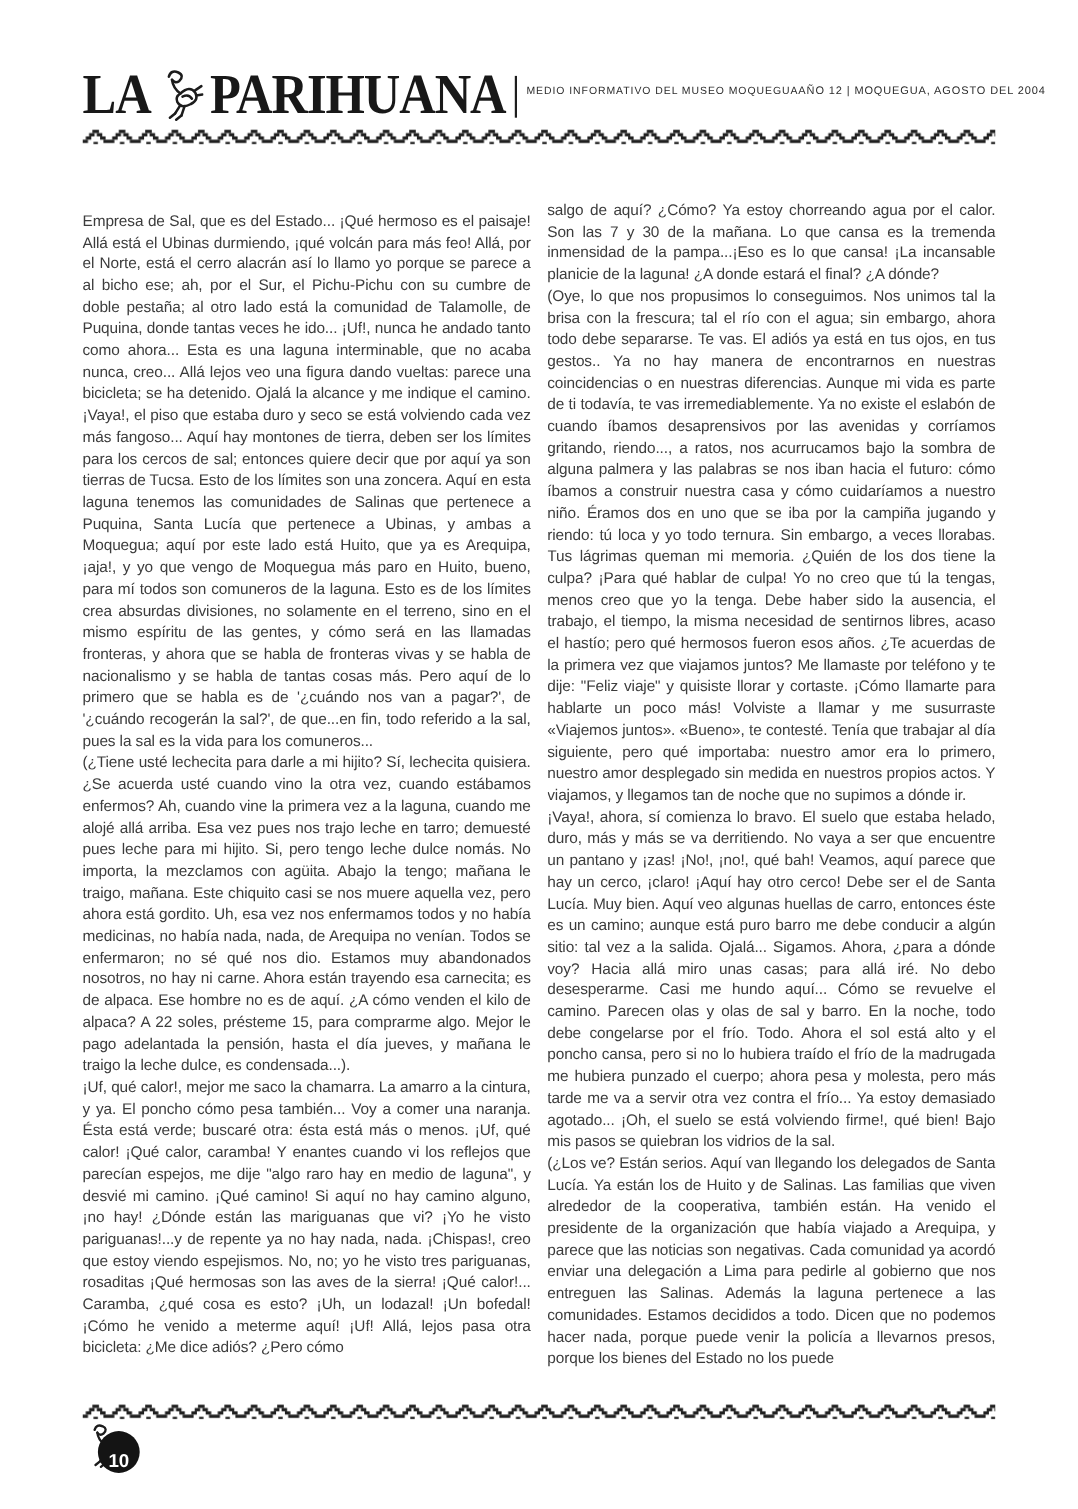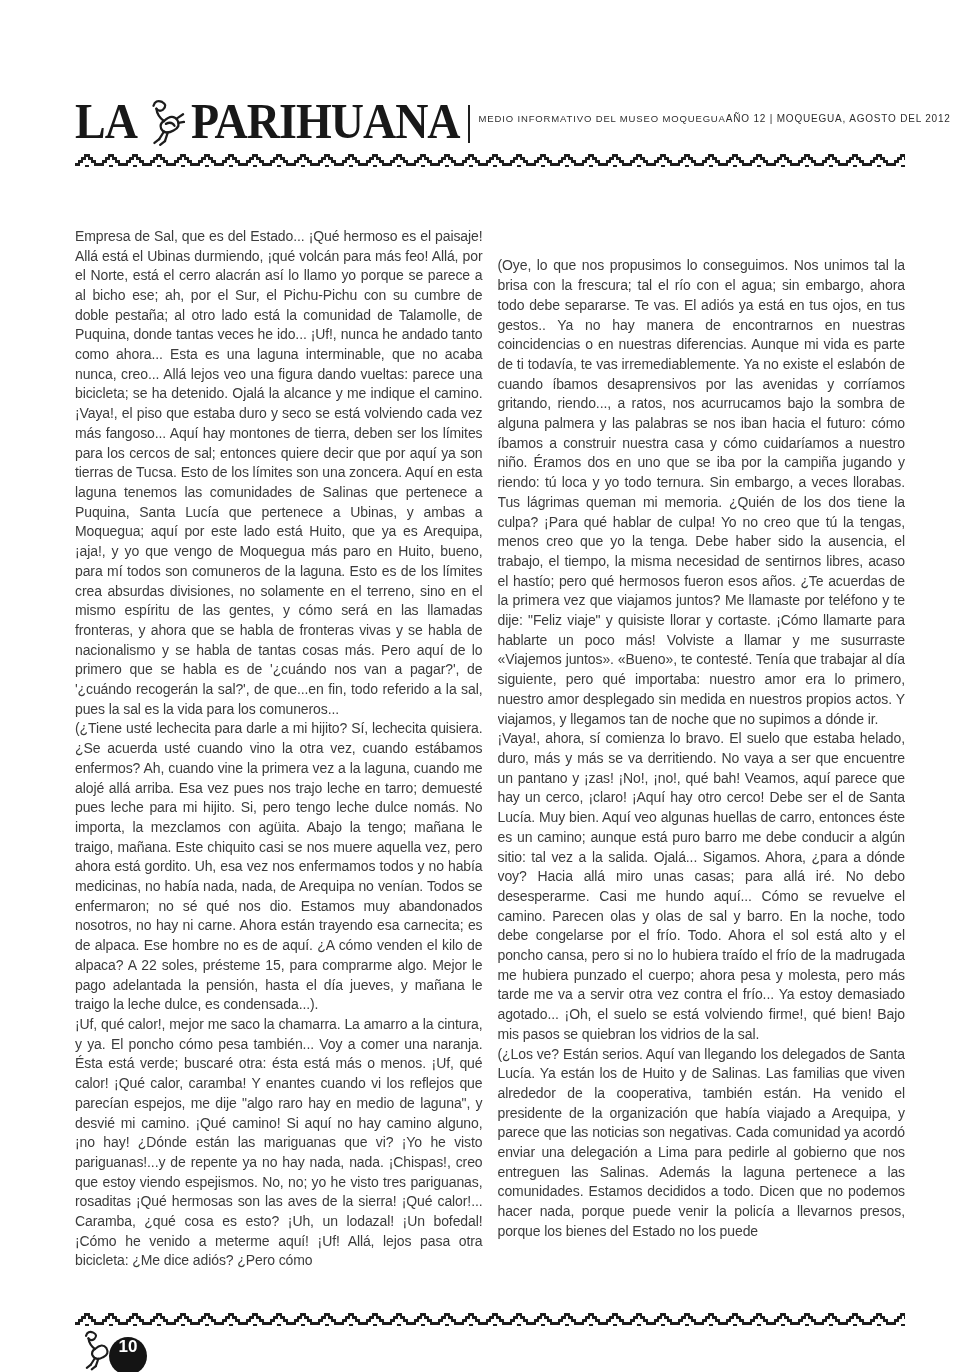--- a/index.html
+++ b/index.html
@@ -1,21 +1,21 @@
 <!DOCTYPE html>
 <html><head>
 <meta charset="utf-8">
 <style>
   html,body { margin:0; padding:0; background:#ffffff; }
   .page {
     position:relative;
     width:980px; height:1372px;
     background:#ffffff;
     box-sizing:border-box;
-    padding:88px 75px 0 75px;
+    padding:52px 75px 0 75px;
     font-family:"Liberation Sans", sans-serif;
     overflow:hidden;
   }
   
   header { display:flex; justify-content:space-between; align-items:flex-end; height:56px; }
   .brand { display:flex; align-items:flex-end; }
   .brand-la, .brand-name {
     font-family:"Liberation Serif", serif;
     font-weight:700;
     font-size:46px;
@@ -54,25 +54,25 @@
     line-height:19.7px;
     color:#3c3c3c;
     letter-spacing:-0.1px;
     overflow:hidden;
   }
   .col p { margin:0; }
   
   footer { position:relative; height:60px; margin-top:2px; }
   .footer-bird { position:absolute; left:2px; top:-2px; }
   .page-badge {
-    position:absolute; left:34px; top:8px;
+    position:absolute; left:14px; top:8px;
     width:38px; height:38px;
     background:#141414; border-radius:50%;
     color:#ffffff;
-    display:flex; align-items:flex-start; justify-content:center;
+    display:flex; align-items:flex-end; justify-content:center;
     font-size:17px; font-weight:700;
   }
 </style>
 </head>
 <body>
 
 <div class="page">
 
   <header>
     <div class="brand">
@@ -88,21 +88,21 @@
           <path d="M22,37 l-5,8"></path>
           <path d="M26,38 l-3,9"></path>
           <path d="M17,45 l-5,4"></path>
           <path d="M23,47 l-5,4"></path>
         </g>
       </svg>
       <span class="brand-name">PARIHUANA</span>
       <span class="mast-divider"></span>
       <span class="subtitle">MEDIO INFORMATIVO DEL MUSEO MOQUEGUA</span>
     </div>
-    <div class="issue">AÑO 12 | MOQUEGUA, AGOSTO DEL 2012</div>
+    <div class="issue">AÑO 12 | MOQUEGUA, AGOSTO DEL 2004</div>
   </header>
 
   <svg class="band" width="830" height="15">
     <defs>
       <pattern id="band-top" width="24" height="15" patternUnits="userSpaceOnUse">
         <g fill="#1f1f1f">
           <rect x="0" y="10" width="5" height="3"></rect>
           <rect x="3" y="7" width="5" height="3"></rect>
           <rect x="6" y="4" width="5" height="3"></rect>
           <rect x="9" y="1" width="6" height="3"></rect>
@@ -116,20 +116,21 @@
     <rect width="100%" height="100%" fill="url(#band-top)"></rect>
   </svg>
 
   <main class="columns">
     <div class="col">
       <p>Empresa de Sal, que es del Estado... ¡Qué hermoso es el paisaje! Allá está el Ubinas durmiendo, ¡qué volcán para más feo! Allá, por el Norte, está el cerro alacrán así lo llamo yo porque se parece a al bicho ese; ah, por el Sur, el Pichu-Pichu con su cumbre de doble pestaña; al otro lado está la comunidad de Talamolle, de Puquina, donde tantas veces he ido... ¡Uf!, nunca he andado tanto como ahora... Esta es una laguna interminable, que no acaba nunca, creo... Allá lejos veo una figura dando vueltas: parece una bicicleta; se ha detenido. Ojalá la alcance y me indique el camino. ¡Vaya!, el piso que estaba duro y seco se está volviendo cada vez más fangoso... Aquí hay montones de tierra, deben ser los límites para los cercos de sal; entonces quiere decir que por aquí ya son tierras de Tucsa. Esto de los límites son una zoncera. Aquí en esta laguna tenemos las comunidades de Salinas que pertenece a Puquina, Santa Lucía que pertenece a Ubinas, y ambas a Moquegua; aquí por este lado está Huito, que ya es Arequipa, ¡aja!, y yo que vengo de Moquegua más paro en Huito, bueno, para mí todos son comuneros de la laguna. Esto es de los límites crea absurdas divisiones, no solamente en el terreno, sino en el mismo espíritu de las gentes, y cómo será en las llamadas fronteras, y ahora que se habla de fronteras vivas y se habla de nacionalismo y se habla de tantas cosas más. Pero aquí de lo primero que se habla es de '¿cuándo nos van a pagar?', de '¿cuándo recogerán la sal?', de que...en fin, todo referido a la sal, pues la sal es la vida para los comuneros...</p>
       <p>(¿Tiene usté lechecita para darle a mi hijito? Sí, lechecita quisiera. ¿Se acuerda usté cuando vino la otra vez, cuando estábamos enfermos? Ah, cuando vine la primera vez a la laguna, cuando me alojé allá arriba. Esa vez pues nos trajo leche en tarro; demuesté pues leche para mi hijito. Si, pero tengo leche dulce nomás. No importa, la mezclamos con agüita. Abajo la tengo; mañana le traigo, mañana. Este chiquito casi se nos muere aquella vez, pero ahora está gordito. Uh, esa vez nos enfermamos todos y no había medicinas, no había nada, nada, de Arequipa no venían. Todos se enfermaron; no sé qué nos dio. Estamos muy abandonados nosotros, no hay ni carne. Ahora están trayendo esa carnecita; es de alpaca. Ese hombre no es de aquí. ¿A cómo venden el kilo de alpaca? A 22 soles, présteme 15, para comprarme algo. Mejor le pago adelantada la pensión, hasta el día jueves, y mañana le traigo la leche dulce, es condensada...).</p>
       <p>¡Uf, qué calor!, mejor me saco la chamarra. La amarro a la cintura, y ya. El poncho cómo pesa también... Voy a comer una naranja. Ésta está verde; buscaré otra: ésta está más o menos. ¡Uf, qué calor! ¡Qué calor, caramba! Y enantes cuando vi los reflejos que parecían espejos, me dije "algo raro hay en medio de laguna", y desvié mi camino. ¡Qué camino! Si aquí no hay camino alguno, ¡no hay! ¿Dónde están las mariguanas que vi? ¡Yo he visto pariguanas!...y de repente ya no hay nada, nada. ¡Chispas!, creo que estoy viendo espejismos. No, no; yo he visto tres pariguanas, rosaditas ¡Qué hermosas son las aves de la sierra! ¡Qué calor!... Caramba, ¿qué cosa es esto? ¡Uh, un lodazal! ¡Un bofedal! ¡Cómo he venido a meterme aquí! ¡Uf! Allá, lejos pasa otra bicicleta: ¿Me dice adiós? ¿Pero cómo</p>
     </div>
     <div class="col">
+      <p>salgo de aquí? ¿Cómo? Ya estoy chorreando agua por el calor. Son las 7 y 30 de la mañana. Lo que cansa es la tremenda inmensidad de la pampa...¡Eso es lo que cansa! ¡La incansable planicie de la laguna! ¿A donde estará el final? ¿A dónde?</p>
       <p>(Oye, lo que nos propusimos lo conseguimos. Nos unimos tal la brisa con la frescura; tal el río con el agua; sin embargo, ahora todo debe separarse. Te vas. El adiós ya está en tus ojos, en tus gestos.. Ya no hay manera de encontrarnos en nuestras coincidencias o en nuestras diferencias. Aunque mi vida es parte de ti todavía, te vas irremediablemente. Ya no existe el eslabón de cuando íbamos desaprensivos por las avenidas y corríamos gritando, riendo..., a ratos, nos acurrucamos bajo la sombra de alguna palmera y las palabras se nos iban hacia el futuro: cómo íbamos a construir nuestra casa y cómo cuidaríamos a nuestro niño. Éramos dos en uno que se iba por la campiña jugando y riendo: tú loca y yo todo ternura. Sin embargo, a veces llorabas. Tus lágrimas queman mi memoria. ¿Quién de los dos tiene la culpa? ¡Para qué hablar de culpa! Yo no creo que tú la tengas, menos creo que yo la tenga. Debe haber sido la ausencia, el trabajo, el tiempo, la misma necesidad de sentirnos libres, acaso el hastío; pero qué hermosos fueron esos años. ¿Te acuerdas de la primera vez que viajamos juntos? Me llamaste por teléfono y te dije: "Feliz viaje" y quisiste llorar y cortaste. ¡Cómo llamarte para hablarte un poco más! Volviste a llamar y me susurraste «Viajemos juntos». «Bueno», te contesté. Tenía que trabajar al día siguiente, pero qué importaba: nuestro amor era lo primero, nuestro amor desplegado sin medida en nuestros propios actos. Y viajamos, y llegamos tan de noche que no supimos a dónde ir.</p>
       <p>¡Vaya!, ahora, sí comienza lo bravo. El suelo que estaba helado, duro, más y más se va derritiendo. No vaya a ser que encuentre un pantano y ¡zas! ¡No!, ¡no!, qué bah! Veamos, aquí parece que hay un cerco, ¡claro! ¡Aquí hay otro cerco! Debe ser el de Santa Lucía. Muy bien. Aquí veo algunas huellas de carro, entonces éste es un camino; aunque está puro barro me debe conducir a algún sitio: tal vez a la salida. Ojalá... Sigamos. Ahora, ¿para a dónde voy? Hacia allá miro unas casas; para allá iré. No debo desesperarme. Casi me hundo aquí... Cómo se revuelve el camino. Parecen olas y olas de sal y barro. En la noche, todo debe congelarse por el frío. Todo. Ahora el sol está alto y el poncho cansa, pero si no lo hubiera traído el frío de la madrugada me hubiera punzado el cuerpo; ahora pesa y molesta, pero más tarde me va a servir otra vez contra el frío... Ya estoy demasiado agotado... ¡Oh, el suelo se está volviendo firme!, qué bien! Bajo mis pasos se quiebran los vidrios de la sal.</p>
       <p>(¿Los ve? Están serios. Aquí van llegando los delegados de Santa Lucía. Ya están los de Huito y de Salinas. Las familias que viven alrededor de la cooperativa, también están. Ha venido el presidente de la organización que había viajado a Arequipa, y parece que las noticias son negativas. Cada comunidad ya acordó enviar una delegación a Lima para pedirle al gobierno que nos entreguen las Salinas. Además la laguna pertenece a las comunidades. Estamos decididos a todo. Dicen que no podemos hacer nada, porque puede venir la policía a llevarnos presos, porque los bienes del Estado no los puede</p>
     </div>
   </main>
 
   <svg class="band band-bottom" width="830" height="15">
     <defs>
       <pattern id="band-bottom" width="24" height="15" patternUnits="userSpaceOnUse">
         <g fill="#1f1f1f">

